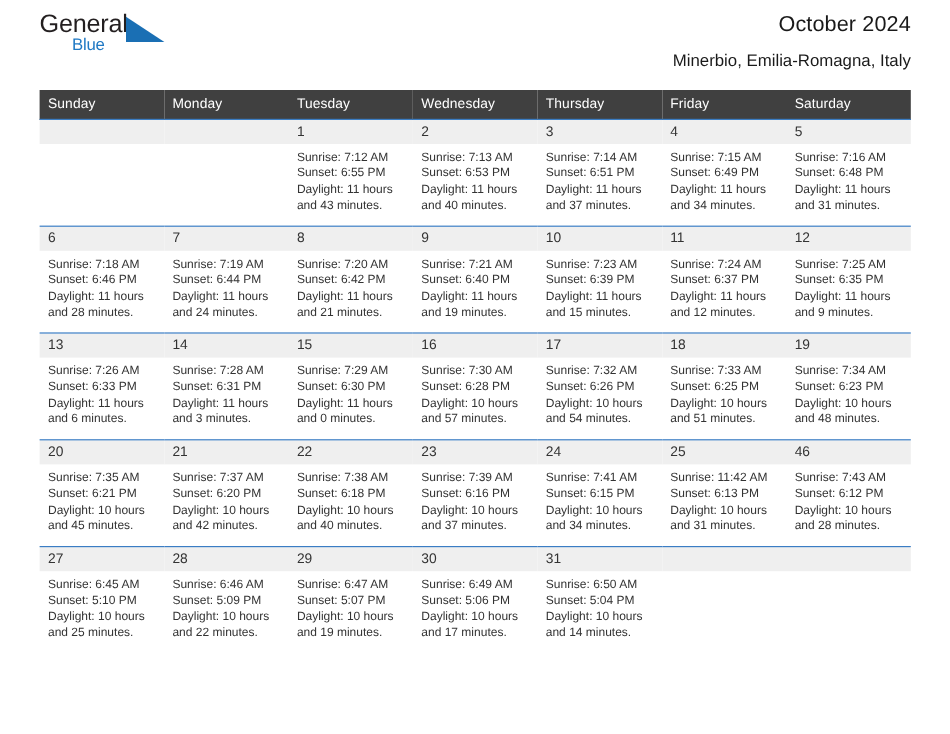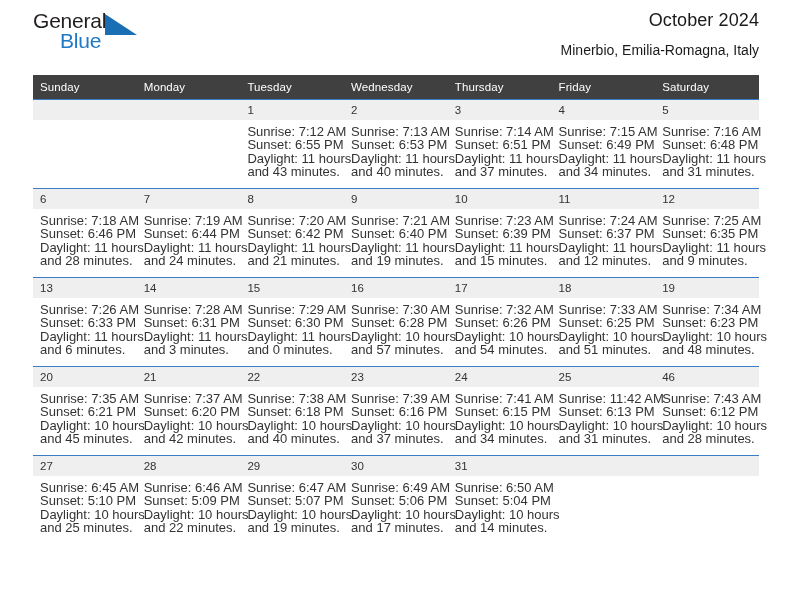--- a/index.html
+++ b/index.html
@@ -43,21 +43,21 @@
     top: 0;
     font-size: 21px;
     letter-spacing: -0.2px;
     color: #231f20;
     font-family: "Liberation Sans", sans-serif;
   }
   .logo-blue {
     position: absolute;
     left: 27px;
     top: 20px;
-    font-size: 21px;
+    font-size: 14px;
     letter-spacing: -0.2px;
     color: #2079c4;
     font-family: "Liberation Sans", sans-serif;
     text-align: right;
   }
   .logo-flag {
     position: absolute;
     left: 72px;
     top: 5px;
     width: 33px;
@@ -118,21 +118,21 @@
     color: #333333;
     padding: 3px 0 3px 7px;
     height: 14px;
     line-height: 14px;
   }
   .daynum.empty {
     background: #efefef;
   }
   .dayinfo {
     padding: 5px 6px 0 7px;
-    font-size: 13px;
+    font-size: 10px;
     line-height: 13.4px;
     color: #333333;
   }
   .dayinfo div {
     white-space: nowrap;
   }
   .daycell.blank .daynum {
     background: #efefef;
   }
 </style>

